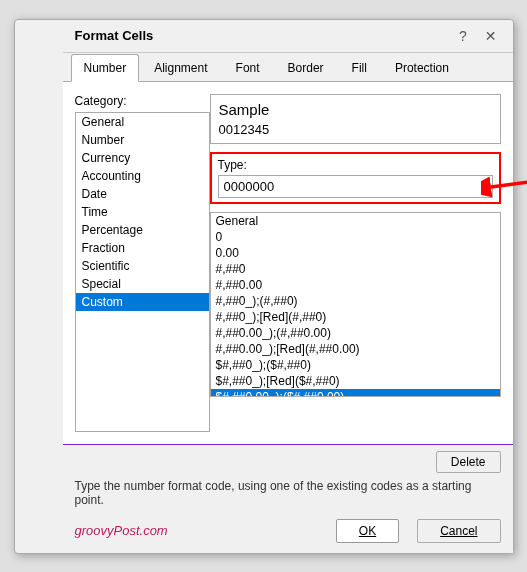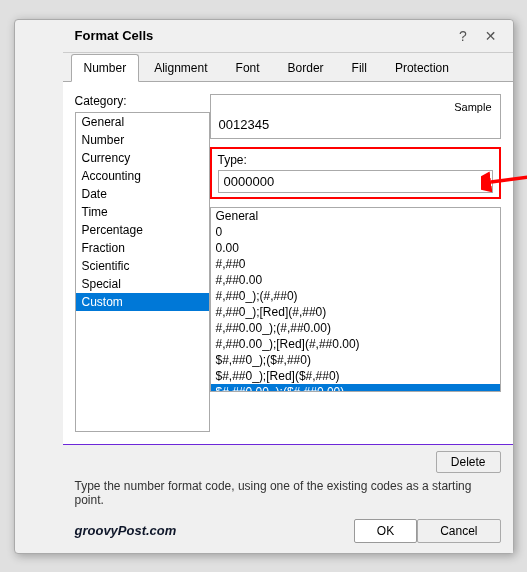--- a/index.html
+++ b/index.html
@@ -106,23 +106,22 @@
       flex: 1;
       display: flex;
       flex-direction: column;
       gap: 8px;
     }
     .sample-area {
       border: 1px solid #aaa;
       padding: 6px 8px;
     }
     .sample-label {
-      font-size: 11px;
+      font-size: 15px;
       margin-bottom: 4px;
-      text-align: right;
     }
     .sample-value {
       font-size: 13px;
     }
     .type-area {
       border: 2px solid red;
       padding: 4px 6px;
       position: relative;
     }
     .type-label {
@@ -172,36 +171,37 @@
       font-size: 12px;
       border-radius: 2px;
     }
     .hint-text {
       font-size: 12px;
       color: #333;
       margin-bottom: 8px;
     }
     .watermark {
       font-size: 13px;
-      color: #0f172a;
+      color: #be185d;
       font-style: italic;
       margin-top: 0;
-      font-weight: 700;
+      font-weight: 400;
     }
     .ok-cancel-row {
       display: flex;
       justify-content: space-between;
       align-items: center;
       padding: 4px 0;
     }
     .action-btns {
       display: flex;
-      gap: 0;
+      gap: 18px;
       justify-content: flex-end;
       width: 100%;
+      text-decoration: underline;
     }
     .ok-btn, .cancel-btn {
       padding: 4px 22px;
       border: 1px solid #aaa;
       background: #f0f0f0;
       cursor: pointer;
       font-size: 12px;
       border-radius: 2px;
       min-width: 60px;
       text-align: center;

